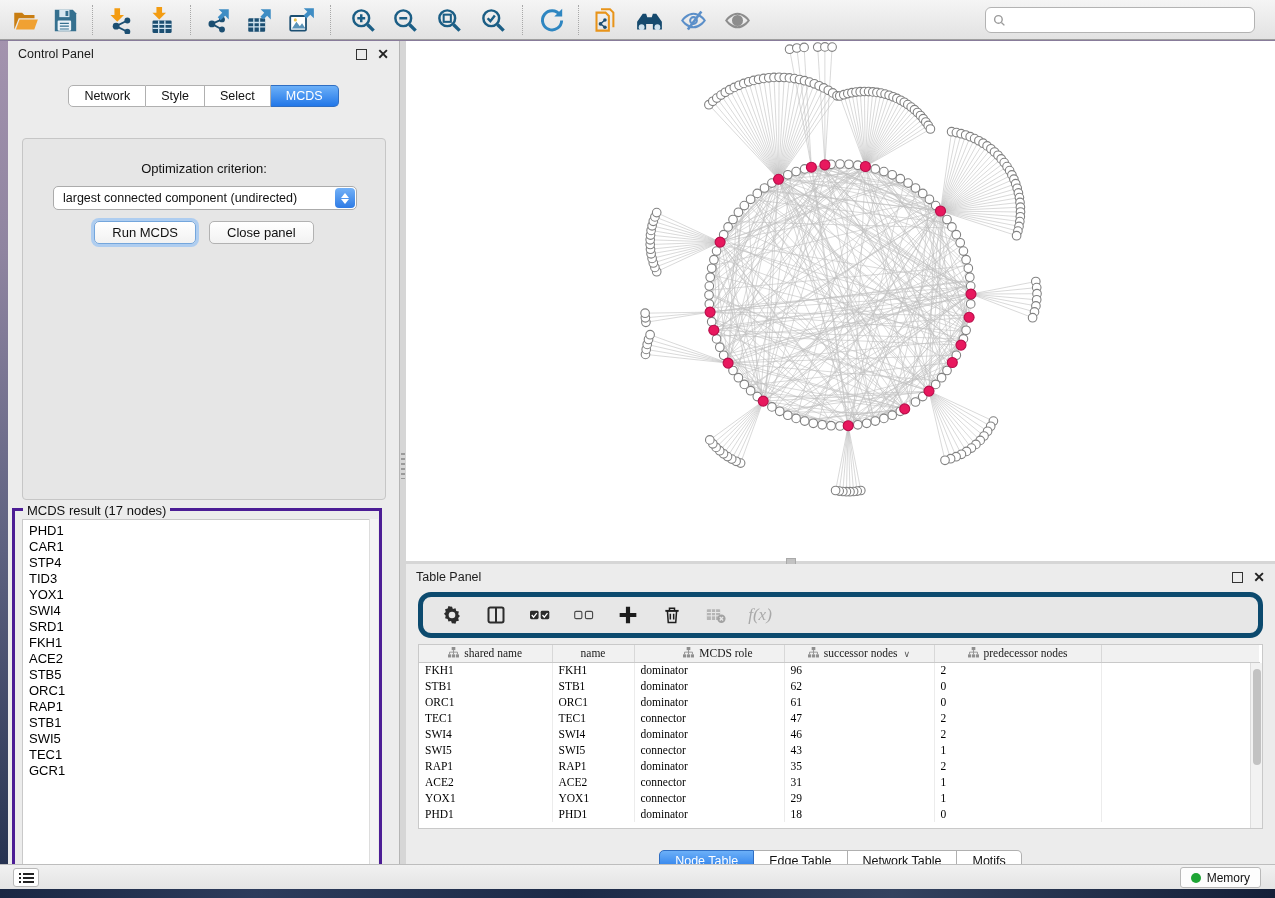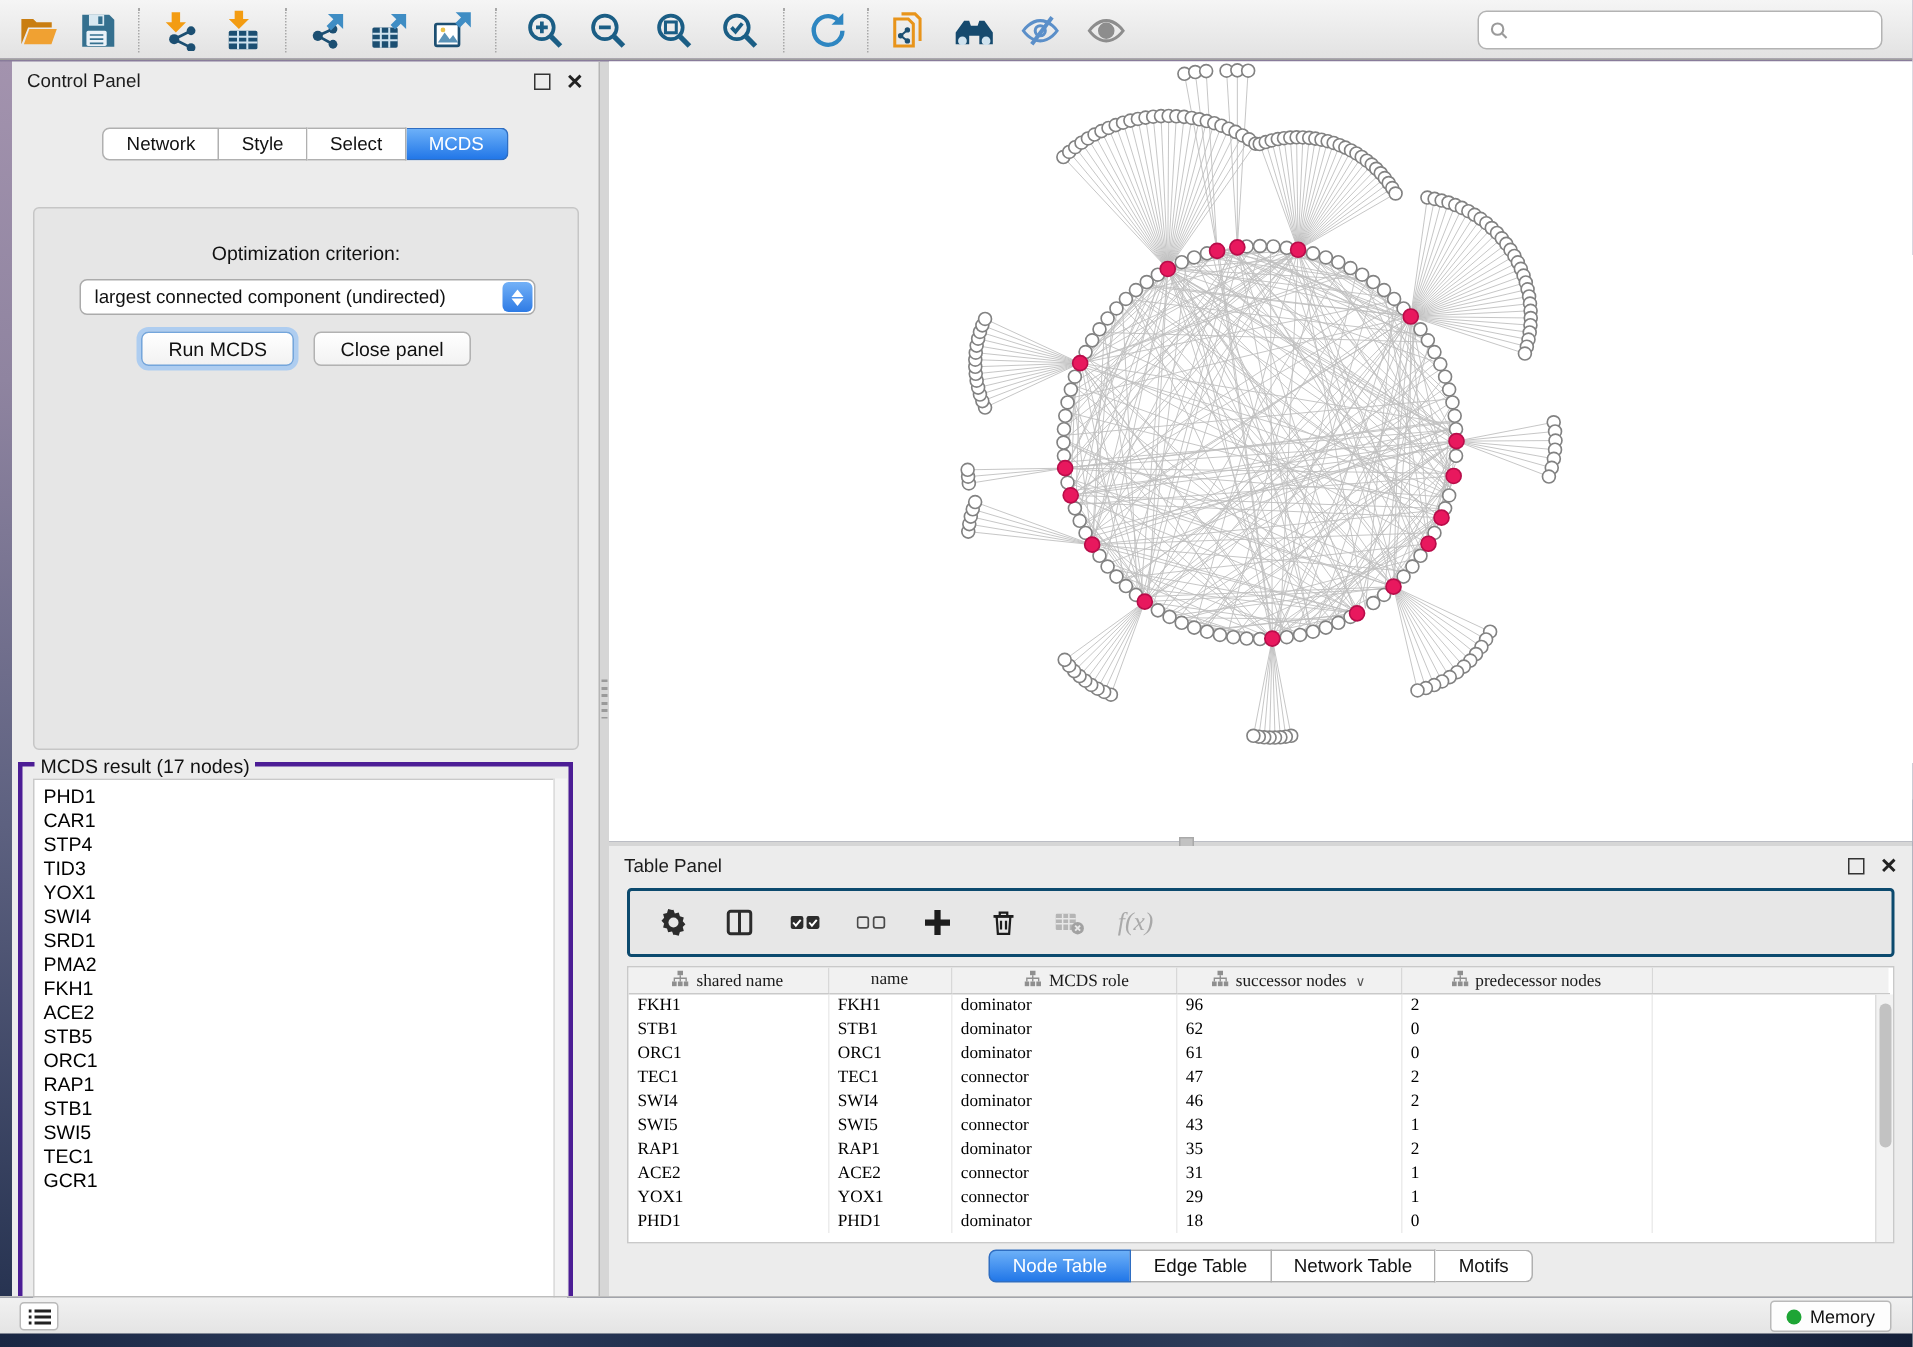--- a/index.html
+++ b/index.html
@@ -77,40 +77,40 @@
   
   .v-splitter { left:400px; top:41px; width:6px; height:823px; background:#d6d6d6; }
   .v-grip { position:absolute; left:1px; top:412px; width:4px; height:26px;
     background:repeating-linear-gradient(180deg,#9a9a9a 0 2px,transparent 2px 5px); }
   .h-splitter { left:406px; top:561px; width:869px; height:3px; background:#d6d6d6; }
   .h-grip { position:absolute; left:380px; top:-3px; width:10px; height:8px; background:#c2c2c2; border:1px solid #a9a9a9; }
 
   
   .table-panel { left:406px; top:564px; width:869px; height:300px; background:#ececec; }
   .tp-toolbar { position:absolute; left:12px; top:28px; width:845px; height:46px; background:#e7e7e7;
-    border:2px solid #0c4a6e; border-radius:3px; display:flex; align-items:center; gap:22px; padding-left:18px; }
+    border:5px solid #0c4a6e; border-radius:13px; display:flex; align-items:center; gap:22px; padding-left:18px; }
   .tp-ic { width:22px; height:22px; display:flex; align-items:center; justify-content:center; cursor:pointer; }
   .tp-ic svg { width:20px; height:20px; }
   .tp-ic.dis { cursor:default; }
   .fx { font-family:"Liberation Serif", serif; font-style:italic; font-size:17px; color:#a9a9a9; }
 
   .grid-wrap { position:absolute; left:12px; top:80px; width:845px; height:185px; background:#fff;
     border:1px solid #c9c9c9; overflow:hidden; }
   table.grid { border-collapse:collapse; table-layout:fixed; width:830px;font-family:Liberation Serif, serif; }
   .grid th { height:17px; background:#f1f1f1; border-right:1px solid #d8d8d8; border-bottom:1px solid #c9c9c9;
     font-size:11.5px; font-weight:normal; color:#1a1a1a; text-align:center; position:relative; cursor:pointer; }
   .grid th .hicon { display:inline-block; vertical-align:-1px; margin-right:5px; }
   .grid th .sort { font-size:9px; color:#555; margin-left:6px; }
   .grid td { height:16px; font-size:11.5px; color:#000; border-right:1px solid #ececec; padding:0 6px;
     white-space:nowrap; overflow:hidden; }
   .grid td.num { padding-right:10px; }
   .grid-vscroll { position:absolute; right:0; top:18px; width:12px; height:165px; background:#f2f2f2; border-left:1px solid #ddd; }
   .grid-vscroll .thumb { position:absolute; left:1.5px; top:6px; width:8px; height:96px; background:#c2c2c2; border-radius:4px; }
 
-  .bottom-tabs { position:absolute; left:0; top:269px; width:100%; display:flex; }
+  .bottom-tabs { position:absolute; left:0; top:286px; width:100%; display:flex; }
   .status-bar { left:0; top:864px; width:1275px; height:25px; background:linear-gradient(180deg,#f1f1f1,#e4e4e4);
     border-top:1px solid #bdbdbd; }
   .list-btn { position:absolute; left:13px; top:3px; width:26px; height:19px; background:#fff;
     border:1px solid #b9b9b9; border-radius:3px; display:flex; align-items:center; justify-content:center; cursor:pointer; }
   .mem-btn { position:absolute; right:14px; top:2px; height:21px; background:#fdfdfd; border:1px solid #b9b9b9;
     border-radius:3px; display:flex; align-items:center; gap:6px; padding:0 10px; font-size:12px; color:#111; cursor:pointer; }
   .mem-dot { width:10px; height:10px; border-radius:50%; background:#1ea535; }
 </style>
 </head>
 <body>
@@ -284,21 +284,20 @@
   <div class="result-fieldset">
     <span class="result-legend">MCDS result (17 nodes)</span>
     <div class="result-list">
         <div class="list-item">PHD1</div>
         <div class="list-item">CAR1</div>
         <div class="list-item">STP4</div>
         <div class="list-item">TID3</div>
         <div class="list-item">YOX1</div>
         <div class="list-item">SWI4</div>
         <div class="list-item">SRD1</div>
-        <div class="list-item">PMA2</div>
         <div class="list-item">FKH1</div>
         <div class="list-item">ACE2</div>
         <div class="list-item">STB5</div>
         <div class="list-item">ORC1</div>
         <div class="list-item">RAP1</div>
         <div class="list-item">STB1</div>
         <div class="list-item">SWI5</div>
         <div class="list-item">TEC1</div>
         <div class="list-item">GCR1</div>
       </div>

